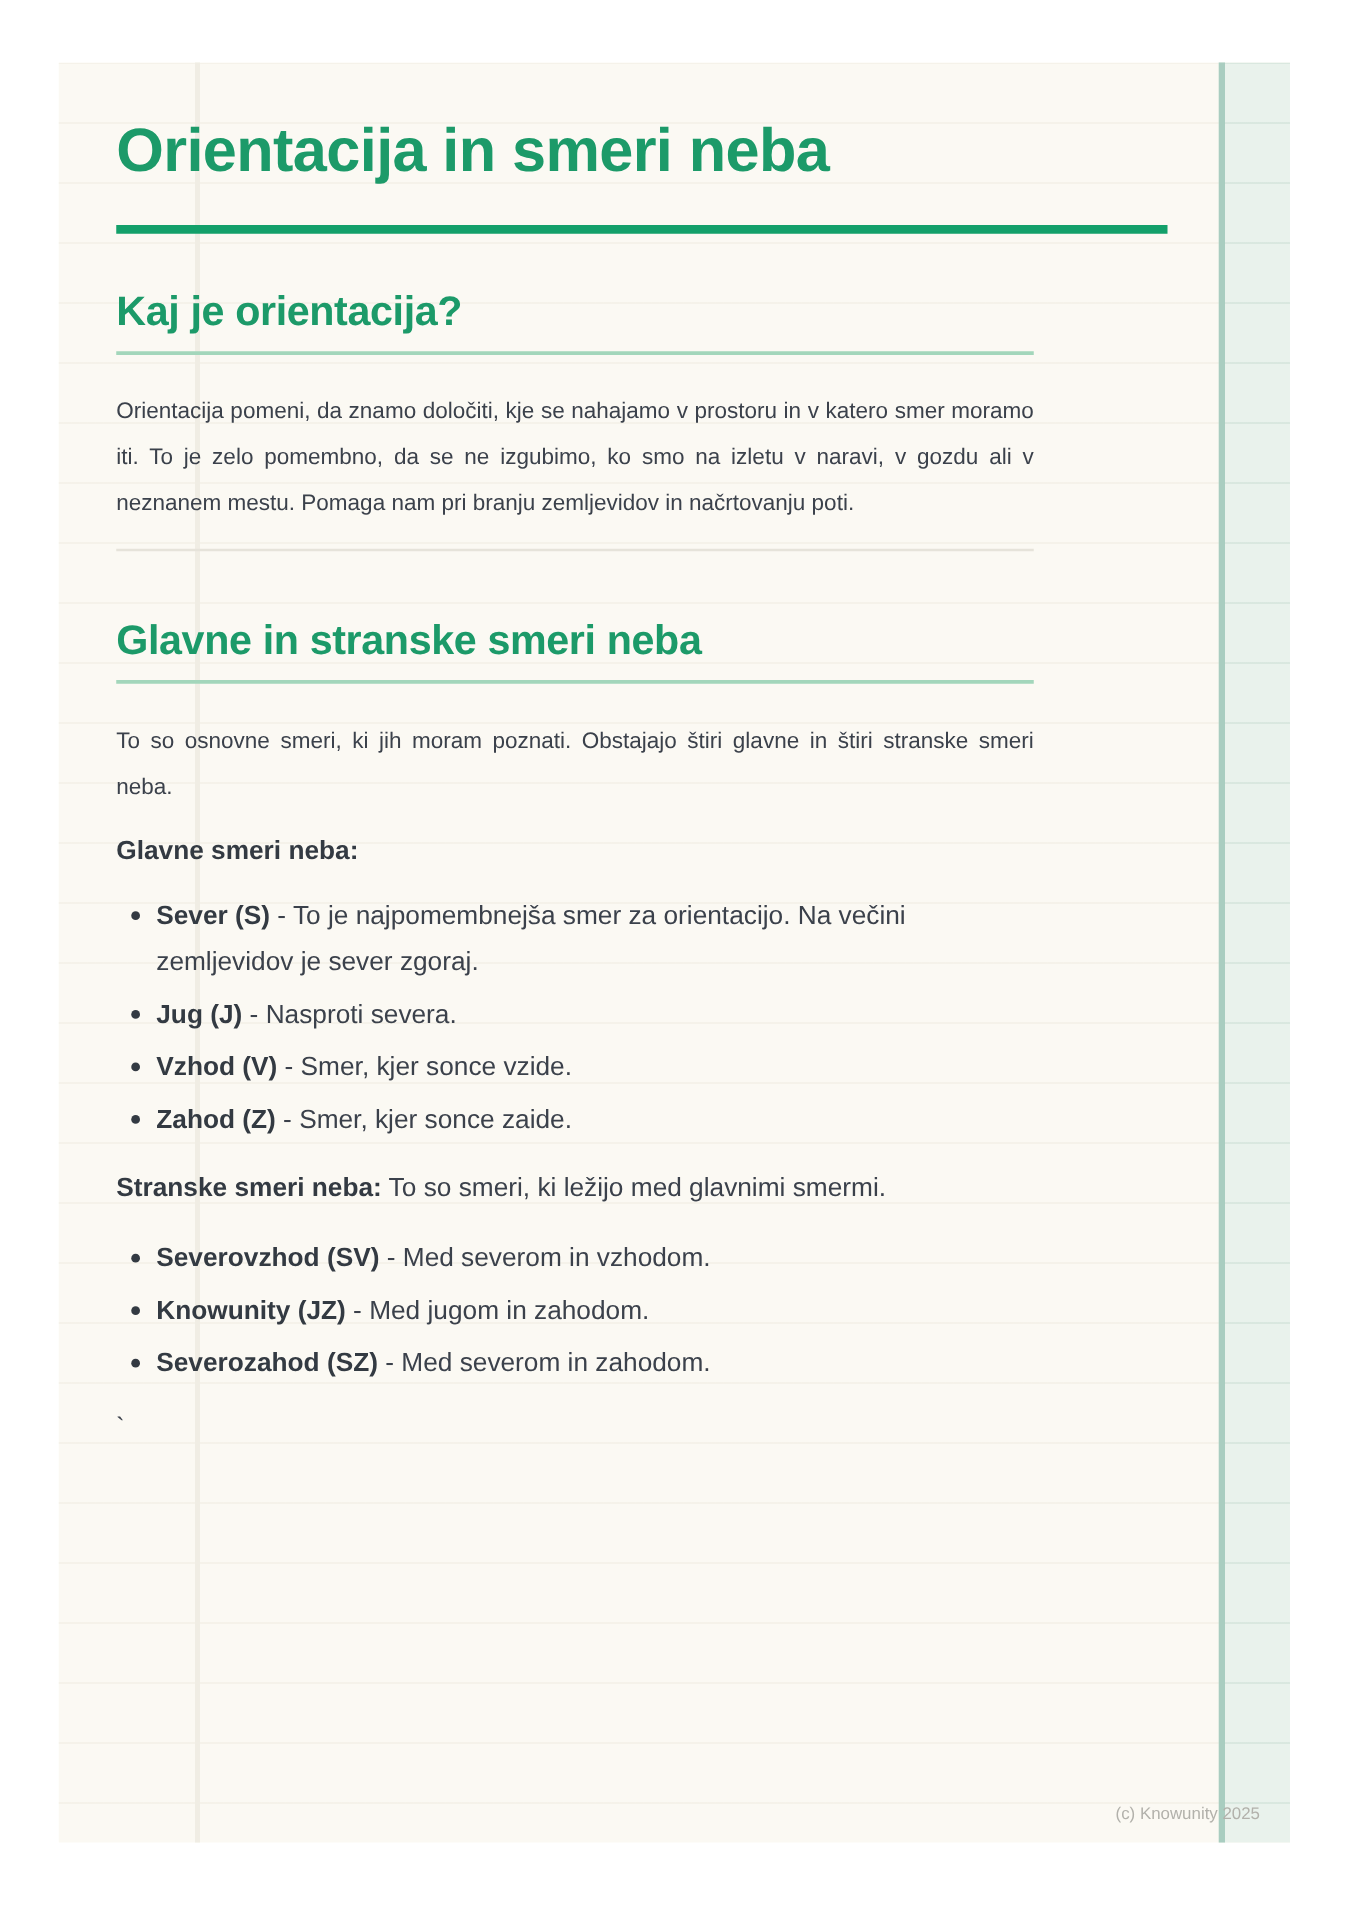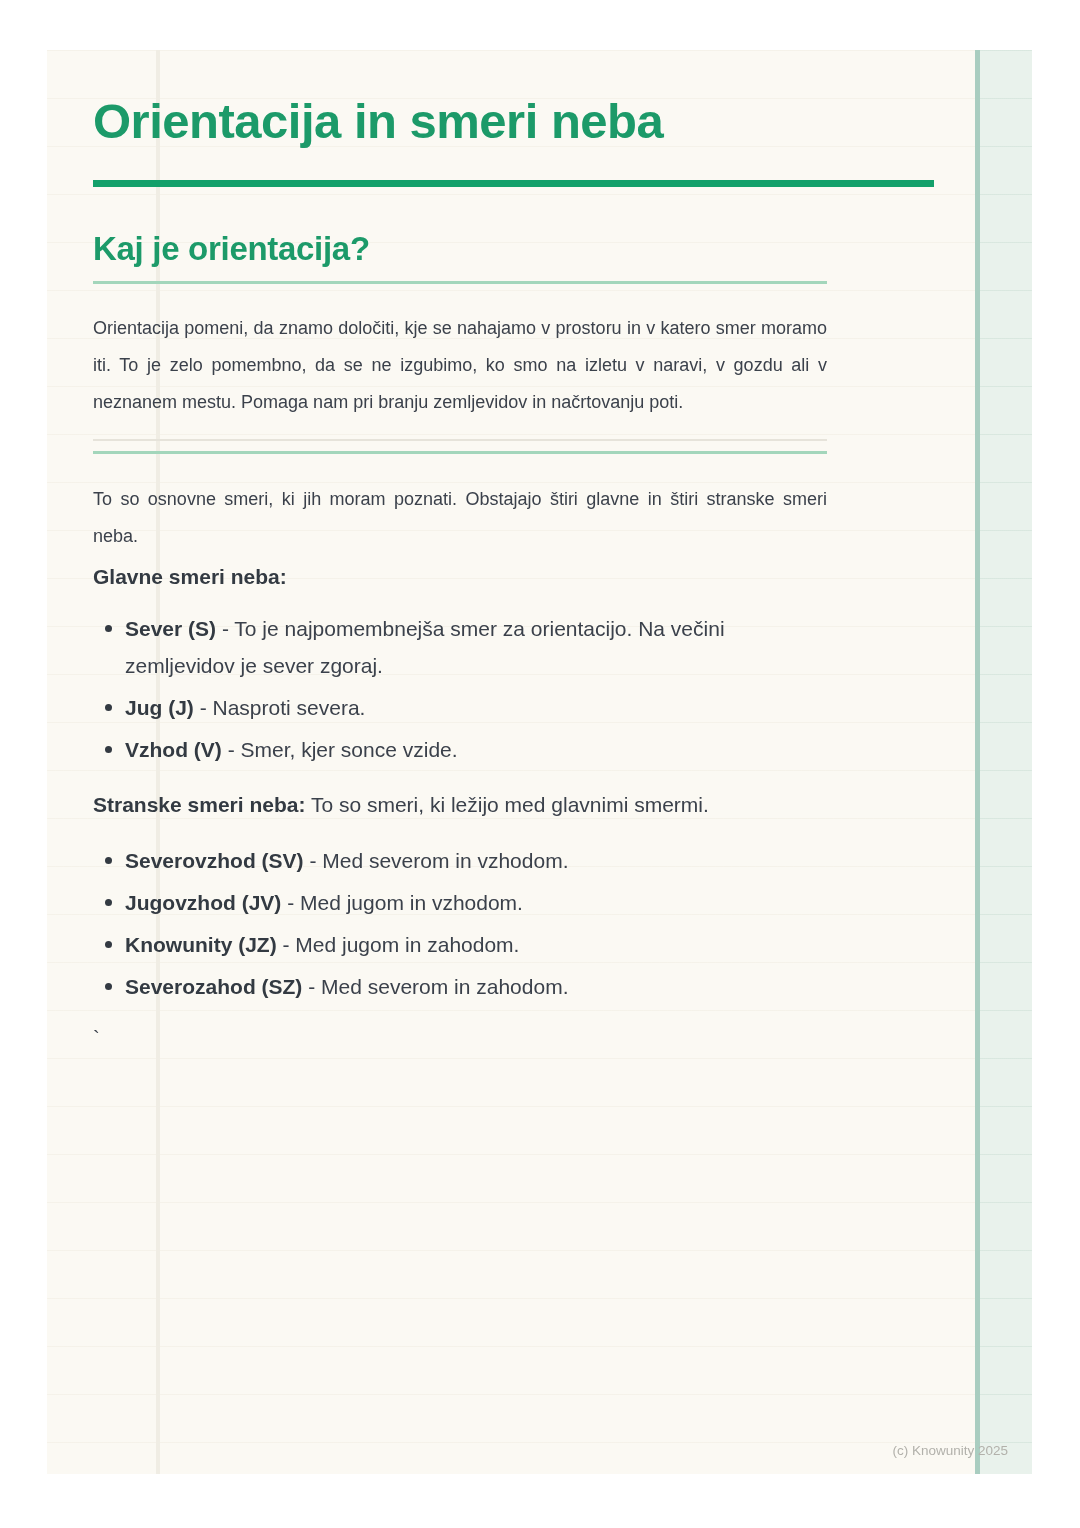--- a/index.html
+++ b/index.html
@@ -84,21 +84,21 @@
     margin-top:18px;
     width:100%; height:2px;
     background:#e6e3da;
   }
   .run-in {
     margin:0;
     font-size:21px;
     line-height:30px;
     color:#3b414b;
   }
-  .run-in-1 { margin-top:7px; }
+  .run-in-1 { margin-top:18px; }
   .run-in-2 { margin-top:22px; }
   .bold { font-weight:bold; color:#333a42; }
   ul.dir-list {
     list-style:none;
     margin:18px 0 0 0;
     padding:0 0 0 12px;
   }
   ul.list-2 { margin-top:22px; }
   ul.dir-list li {
     position:relative;
@@ -142,42 +142,43 @@
     <div class="title-rule"></div>
 
     <div class="section">
       <h2 class="section-heading sh-1">Kaj je orientacija?</h2>
       <div class="heading-underline"></div>
       <p class="para p-1">Orientacija pomeni, da znamo določiti, kje se nahajamo v prostoru in v katero smer moramo iti. To je zelo pomembno, da se ne izgubimo, ko smo na izletu v naravi, v gozdu ali v neznanem mestu. Pomaga nam pri branju zemljevidov in načrtovanju poti.</p>
       <div class="divider"></div>
     </div>
 
     <div class="section">
+      <h2 class="section-heading sh-2">Glavne in stranske smeri neba</h2>
       <div class="heading-underline"></div>
       <p class="para p-2">To so osnovne smeri, ki jih moram poznati. Obstajajo štiri glavne in štiri stranske smeri neba.</p>
 
       <p class="run-in run-in-1"><span class="bold">Glavne smeri neba:</span></p>
 
       <ul class="dir-list list-1">
 
           <li><span class="bold">Sever (S)</span><span> - To je najpomembnejša smer za orientacijo. Na večini zemljevidov je sever zgoraj.</span></li>
 
           <li><span class="bold">Jug (J)</span><span> - Nasproti severa.</span></li>
 
           <li><span class="bold">Vzhod (V)</span><span> - Smer, kjer sonce vzide.</span></li>
 
+          <li><span class="bold">Zahod (Z)</span><span> - Smer, kjer sonce zaide.</span></li>
         </ul>
 
       <p class="run-in run-in-2"><span class="bold">Stranske smeri neba:</span><span> To so smeri, ki ležijo med glavnimi smermi.</span></p>
 
       <ul class="dir-list list-2">
 
           <li><span class="bold">Severovzhod (SV)</span><span> - Med severom in vzhodom.</span></li>
 
-          <li><span class="bold">Jugovzhod (JV)</span><span> - Med jugom in vzhodom.</span></li>
 
           <li><span class="bold">Knowunity (JZ)</span><span> - Med jugom in zahodom.</span></li>
 
           <li><span class="bold">Severozahod (SZ)</span><span> - Med severom in zahodom.</span></li>
         </ul>
 
       <div class="stray">`</div>
     </div>
   </div>
 

